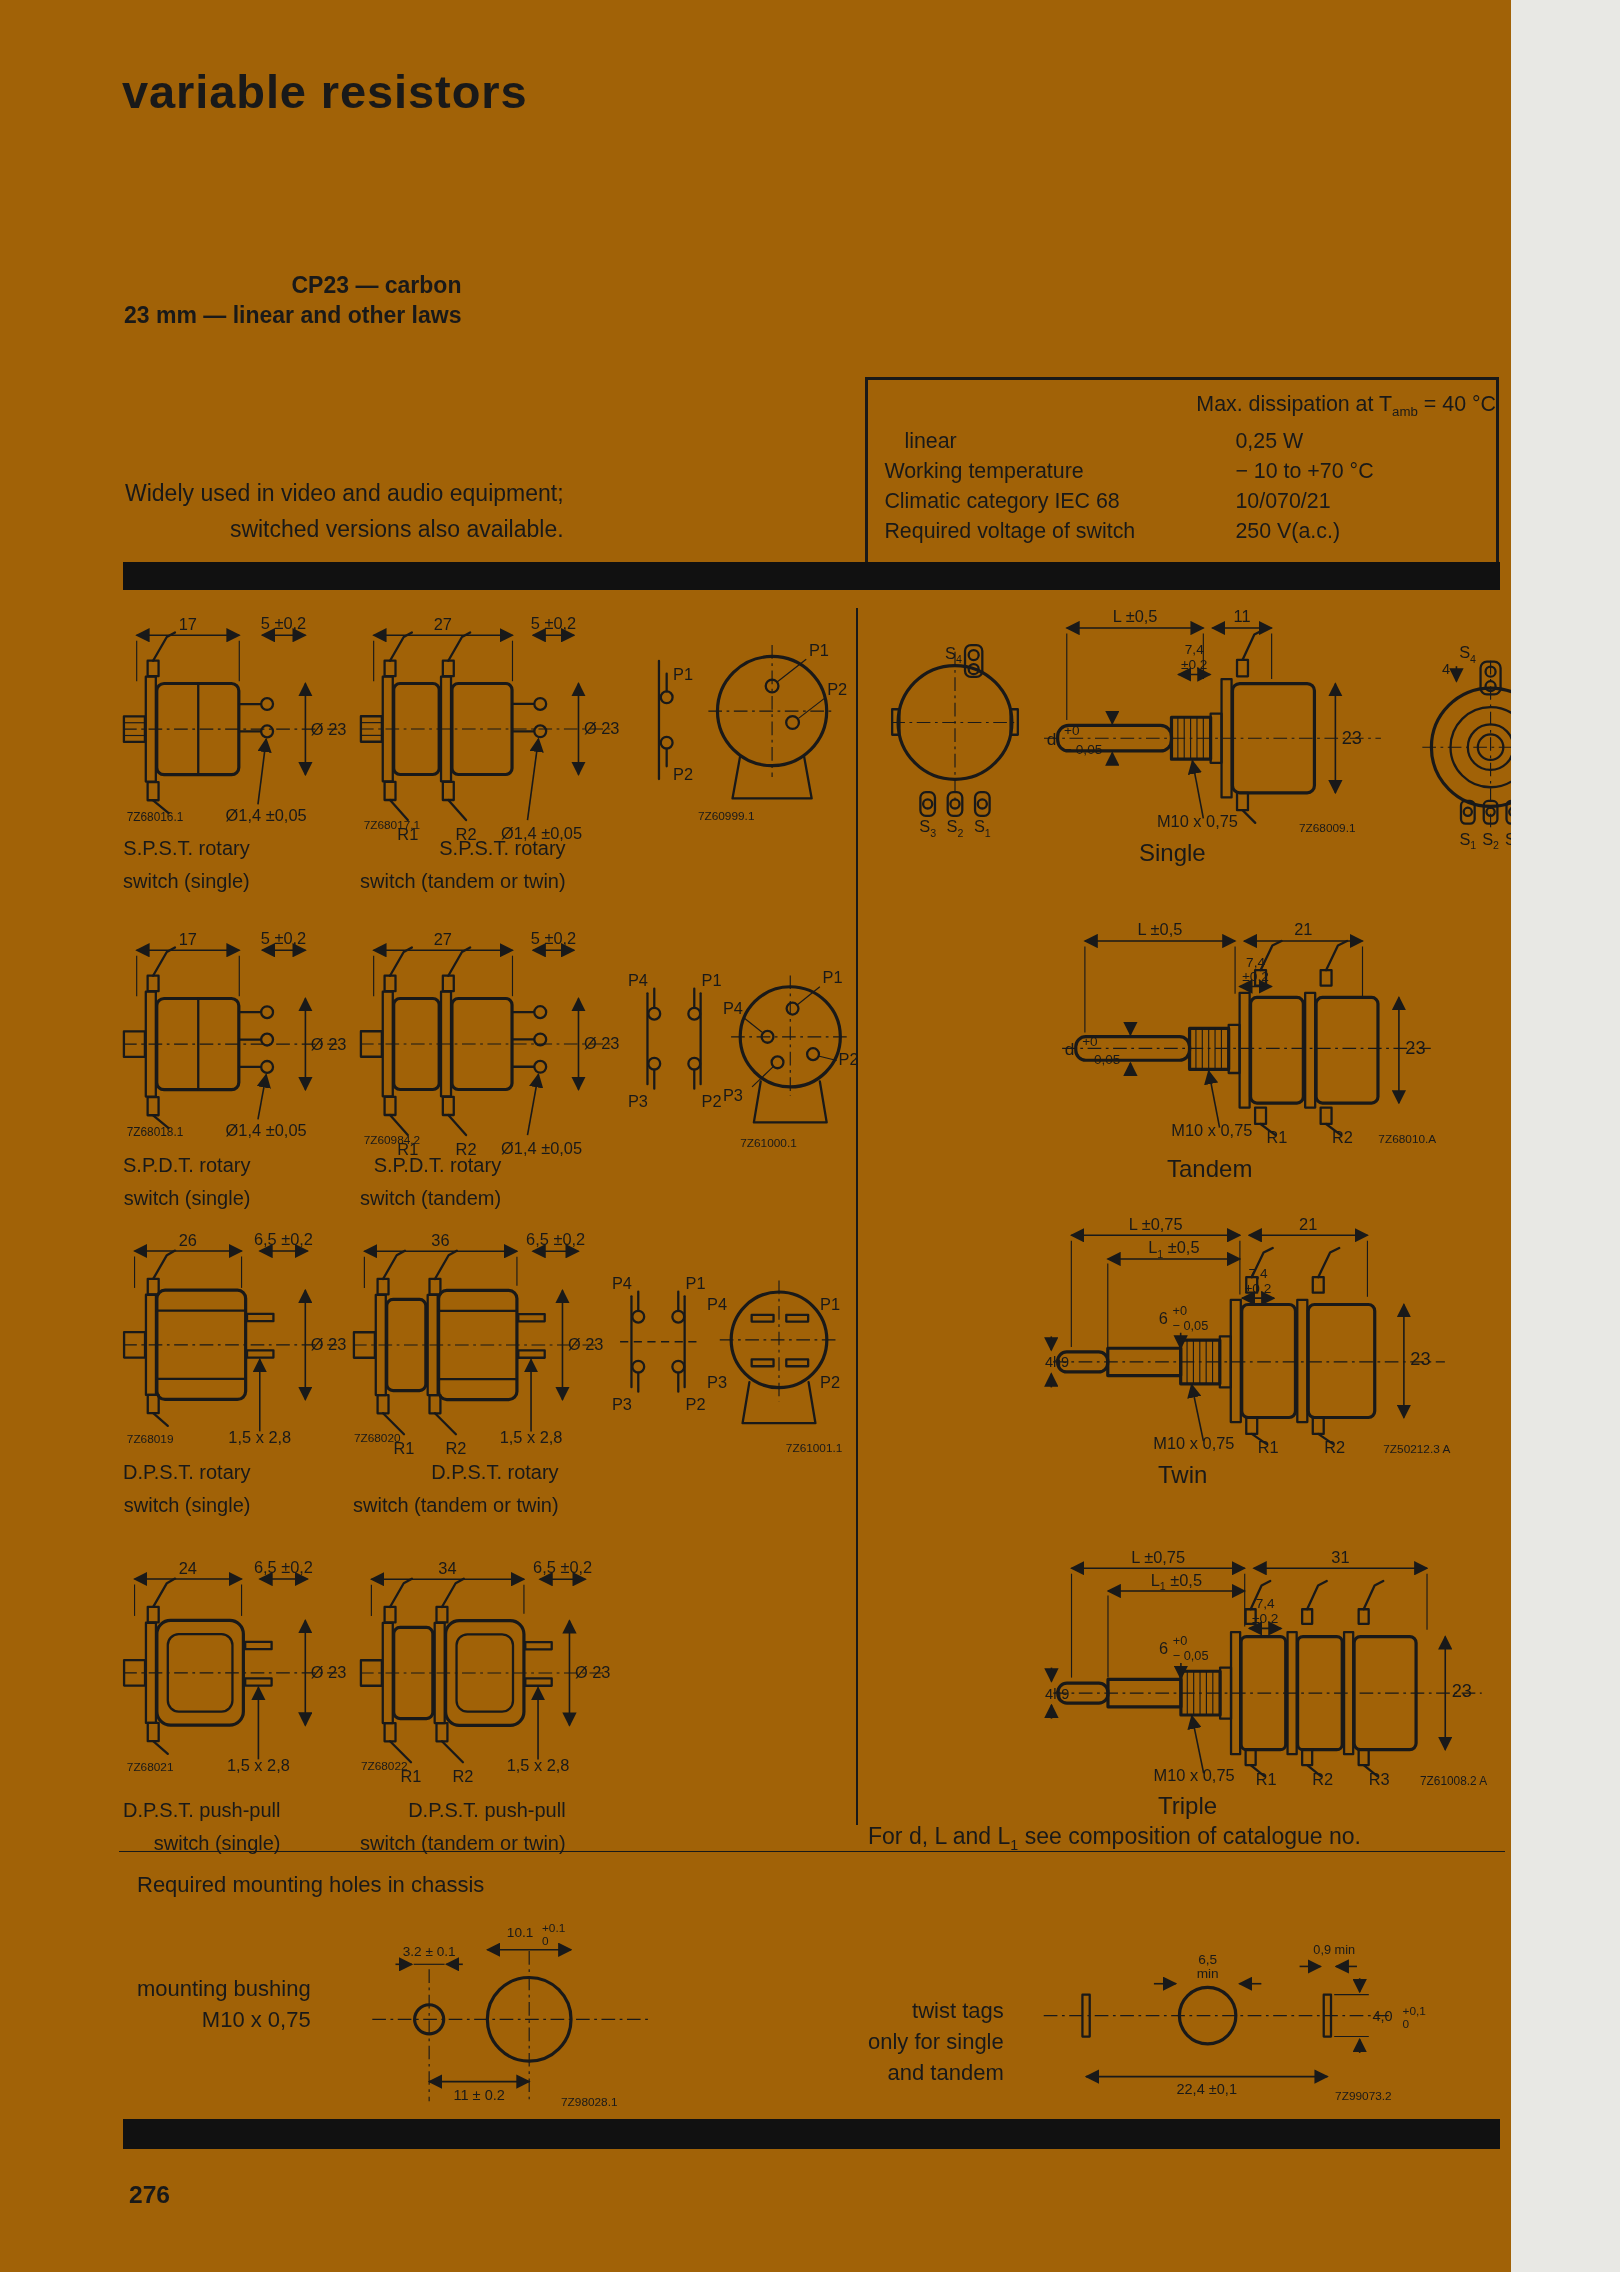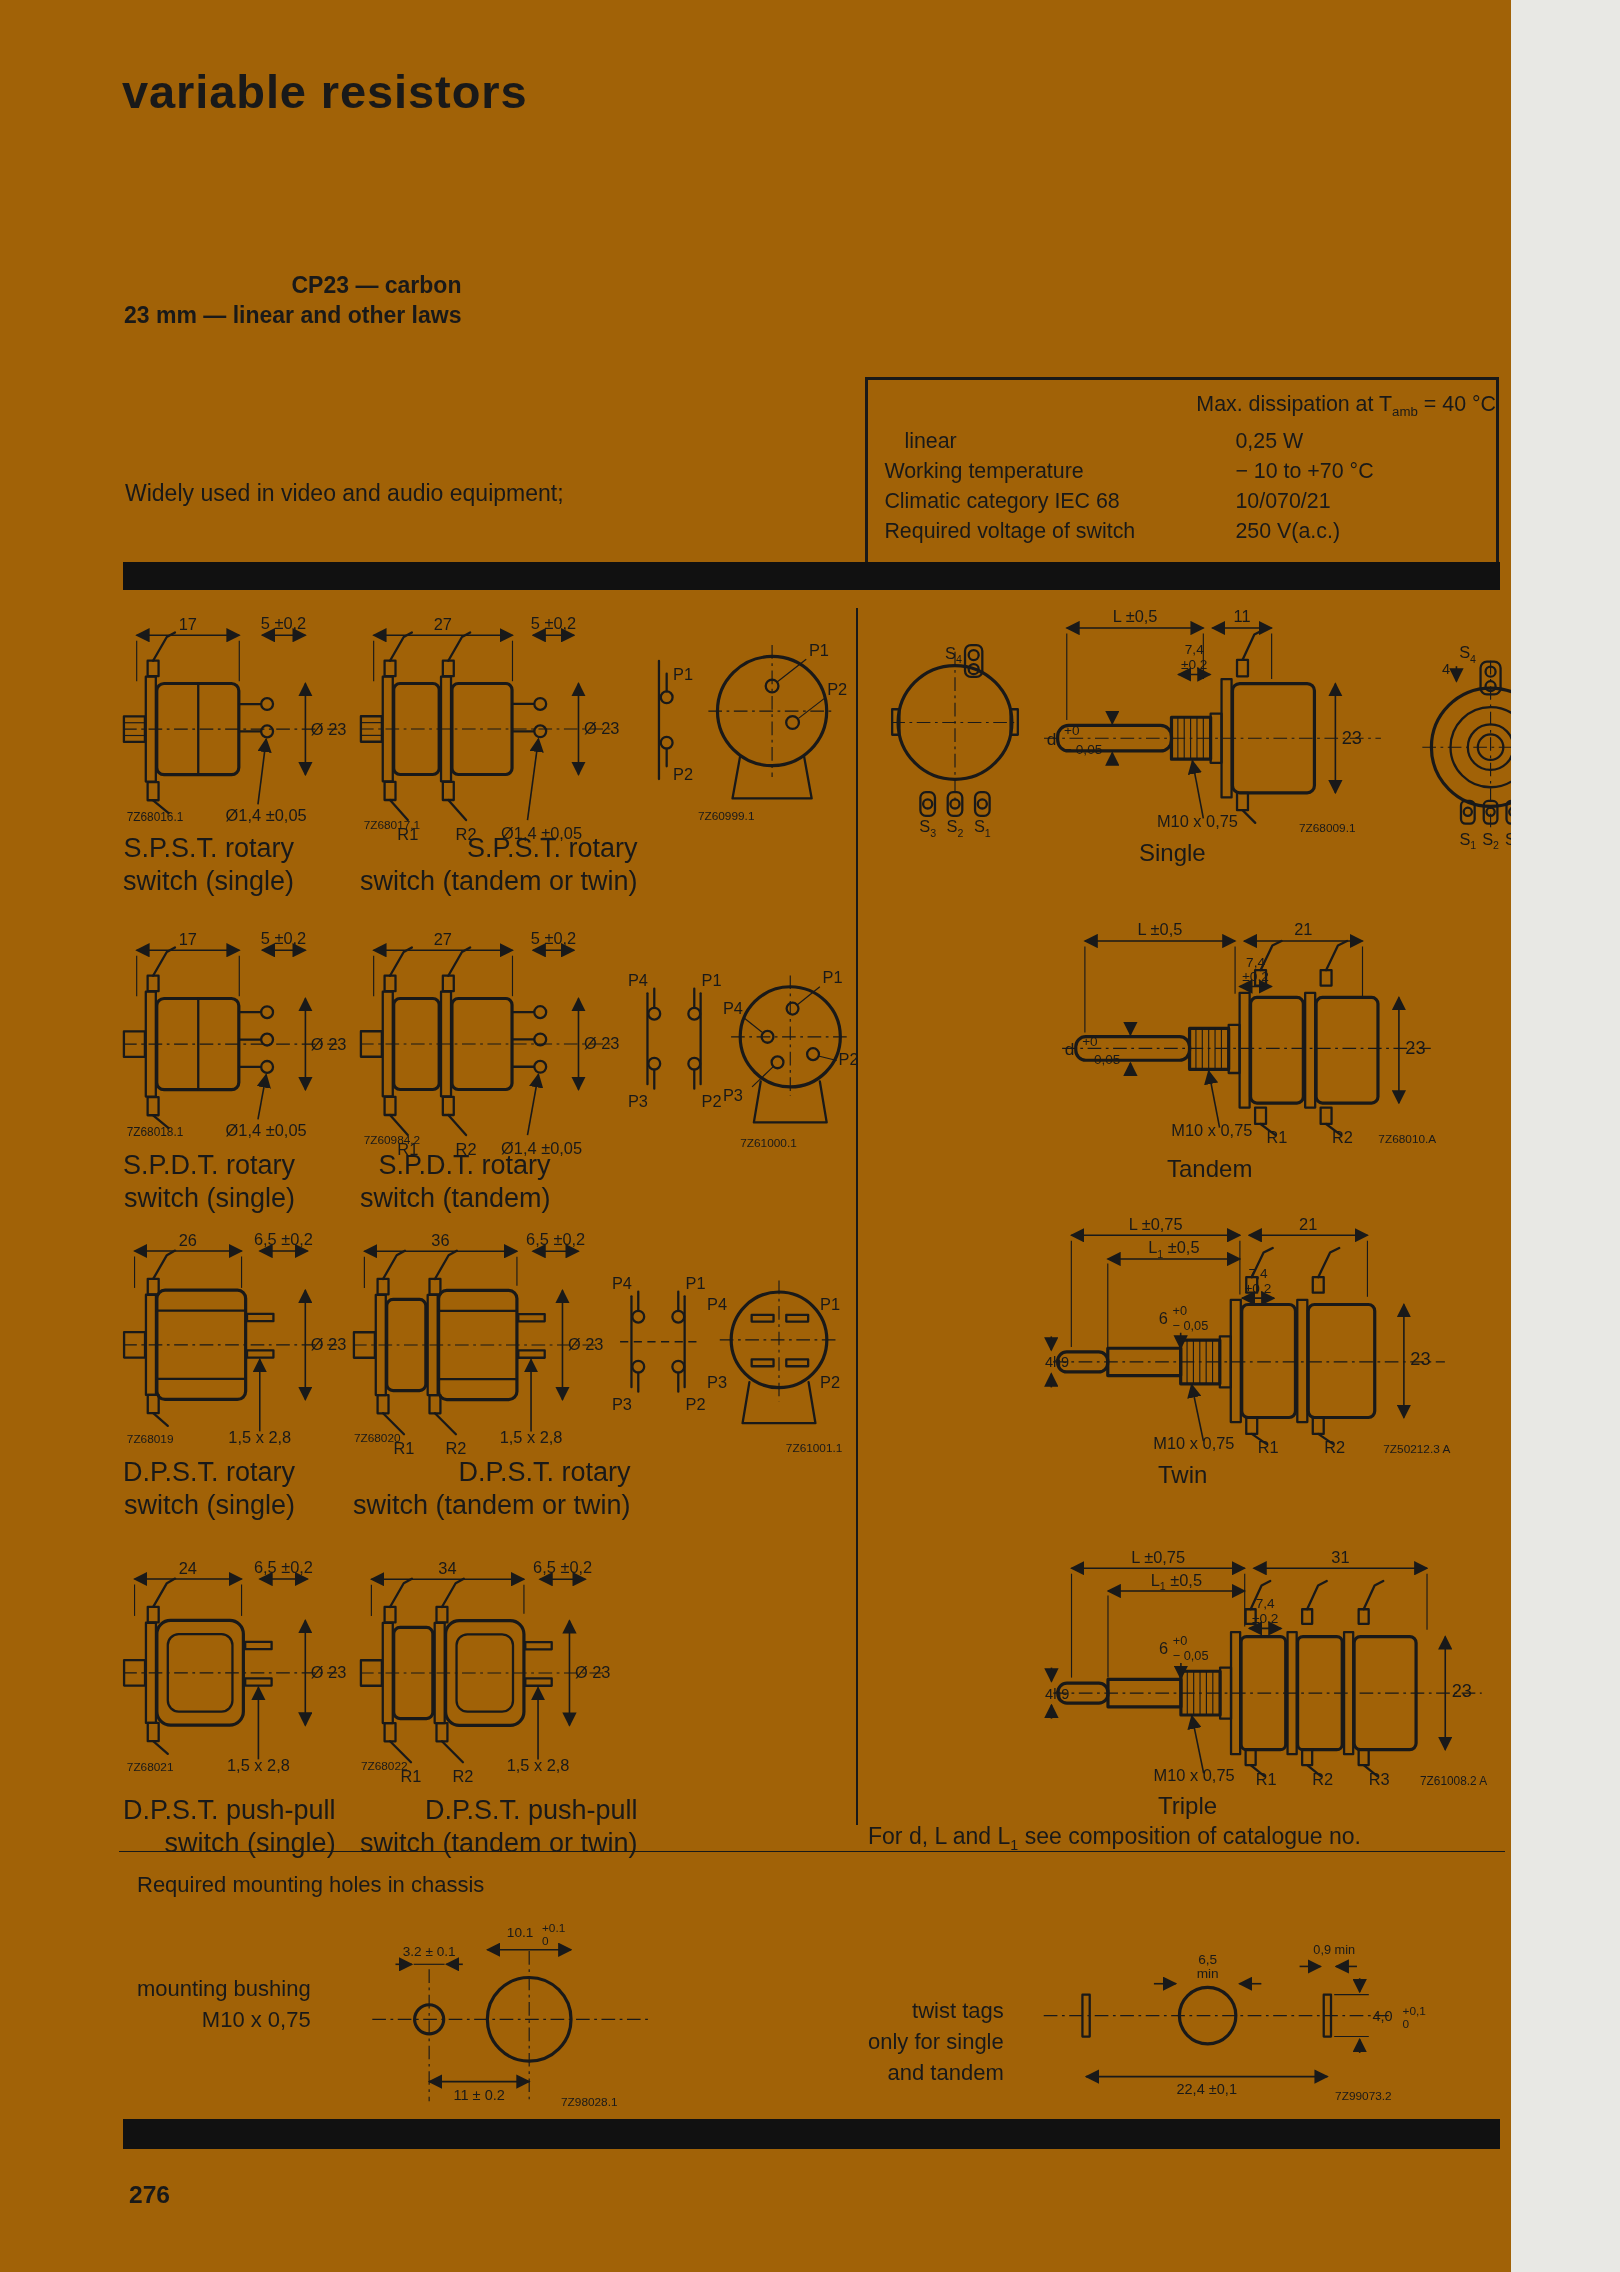--- a/index.html
+++ b/index.html
@@ -14,21 +14,21 @@
            padding:12px 0 0 16.4px;font-size:21.4px;}
   .spec-title{margin-bottom:6.4px;}
   .spec-row{position:relative;height:30px;line-height:30px;}
   .spec-row .lbl{position:absolute;left:0;}
   .spec-row.ind .lbl{left:20px;}
   .spec-row .val{position:absolute;left:351px;}
   sub{font-size:62%;}
   .blackbar{background:#111;height:28px;width:1377px;}
   .vrule{background:#191919;width:1.8px;}
   .hrule{background:#191919;height:1.4px;}
-  .cap{font-size:27px;line-height:33px;}
+  .cap{font-size:20px;line-height:33px;}
   .rcap{font-size:24px;}
   .note{font-size:23px;}
   .heading{font-size:22px;}
   .mlabel{font-size:22px;line-height:31px;}
   .pagenum{font-size:24.6px;font-weight:bold;}
   svg{overflow:visible;}
   svg text{font-family:"Liberation Sans",sans-serif;fill:#191919;}
   .ln{stroke:#191919;stroke-width:7;fill:none;stroke-linejoin:round;stroke-linecap:round;}
   .ln2{stroke:#191919;stroke-width:5;fill:none;stroke-linejoin:round;stroke-linecap:round;}
   .thr{stroke:#191919;stroke-width:2.5;fill:none;}
@@ -74,20 +74,21 @@
         <span class="val">10/070/21</span>
       </div>
     <div class="spec-row">
         <span class="lbl">Required voltage of switch</span>
         <span class="val">250 V(a.c.)</span>
       </div>
   </div>
 
   <div class="abs intro" style="left:125px;top:475px;">
     <div>Widely used in video and audio equipment;</div>
+    <div>switched versions also available.</div>
   </div>
 
   <div class="abs blackbar" style="left:123px;top:562px;"></div>
   <div class="abs vrule" style="left:856px;top:608px;height:1217px;"></div>
 
   <svg class="abs" style="left:123px;top:615px;" width="228" height="210" viewBox="0 0 500 460">
     <line class="gln" x1="30" y1="56" x2="30" y2="145"></line>
       <line class="gln" x1="255" y1="56" x2="255" y2="145"></line>
     <line class="dln" x1="30" y1="44" x2="255" y2="44" marker-start="url(#arr)" marker-end="url(#arr)"></line>
     <text class="t36 mid" x="142" y="32">17</text>

